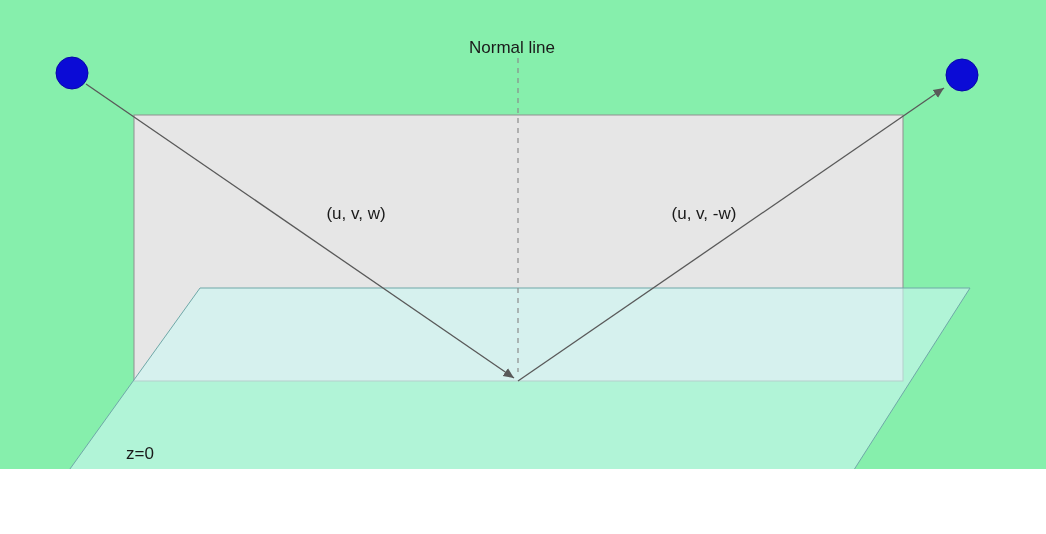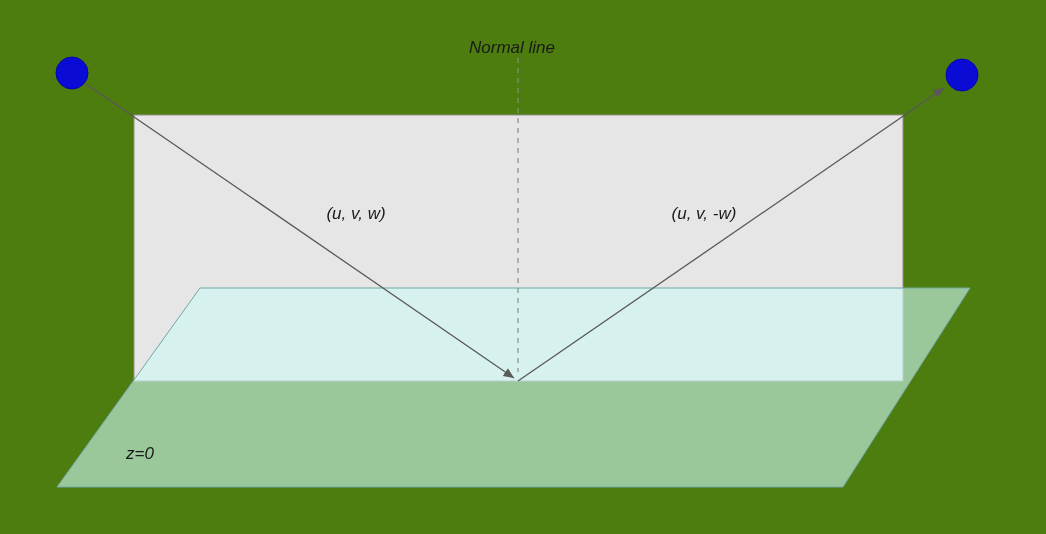--- a/index.html
+++ b/index.html
@@ -3,25 +3,24 @@
 <meta charset="utf-8">
 <style>
   html, body {
     margin: 0;
     padding: 0;
     background: #ffffff;
   }
   .canvas {
     position: relative;
     width: 1046px;
-    height: 534px;
-    background: #4d7c0f;
+    height: 469px;
+    background: #86efac;
     font-family: "Liberation Sans", sans-serif;
     overflow: hidden;
-    font-style: italic;
   }
   svg.diagram {
     position: absolute;
     top: 0;
     left: 0;
   }
   text.lbl {
     font-family: "Liberation Sans", sans-serif;
     font-size: 17px;
     fill: #1a1a1a;

